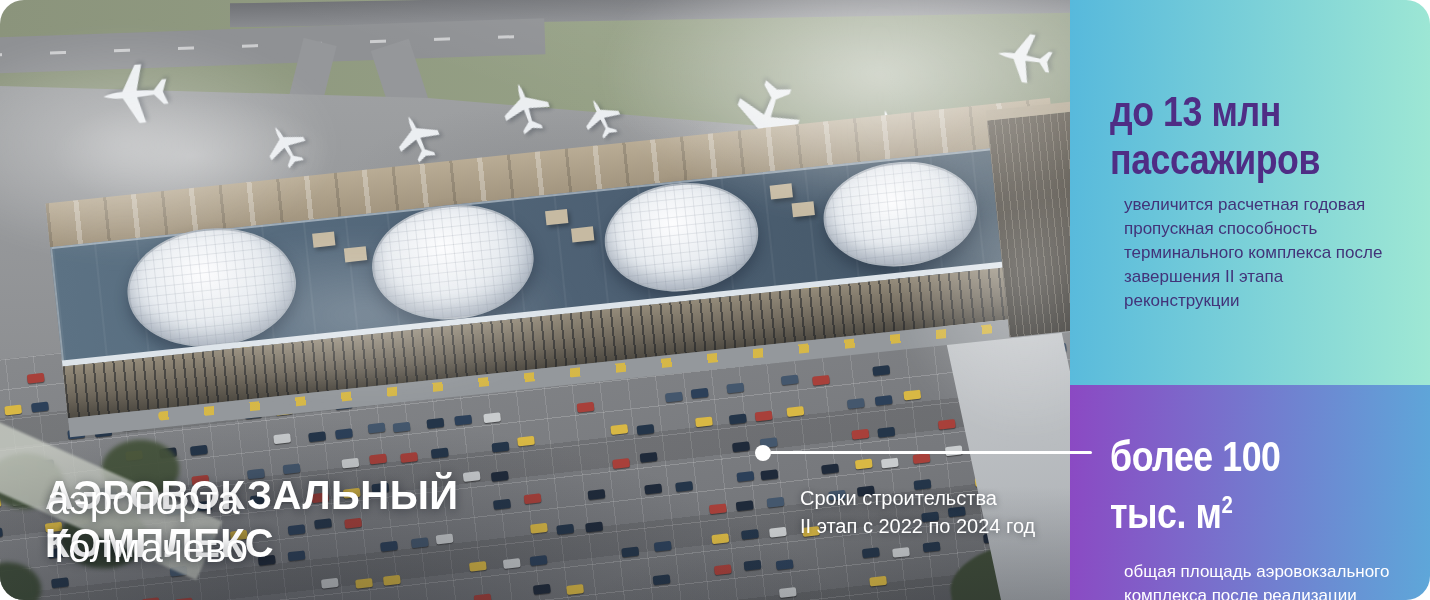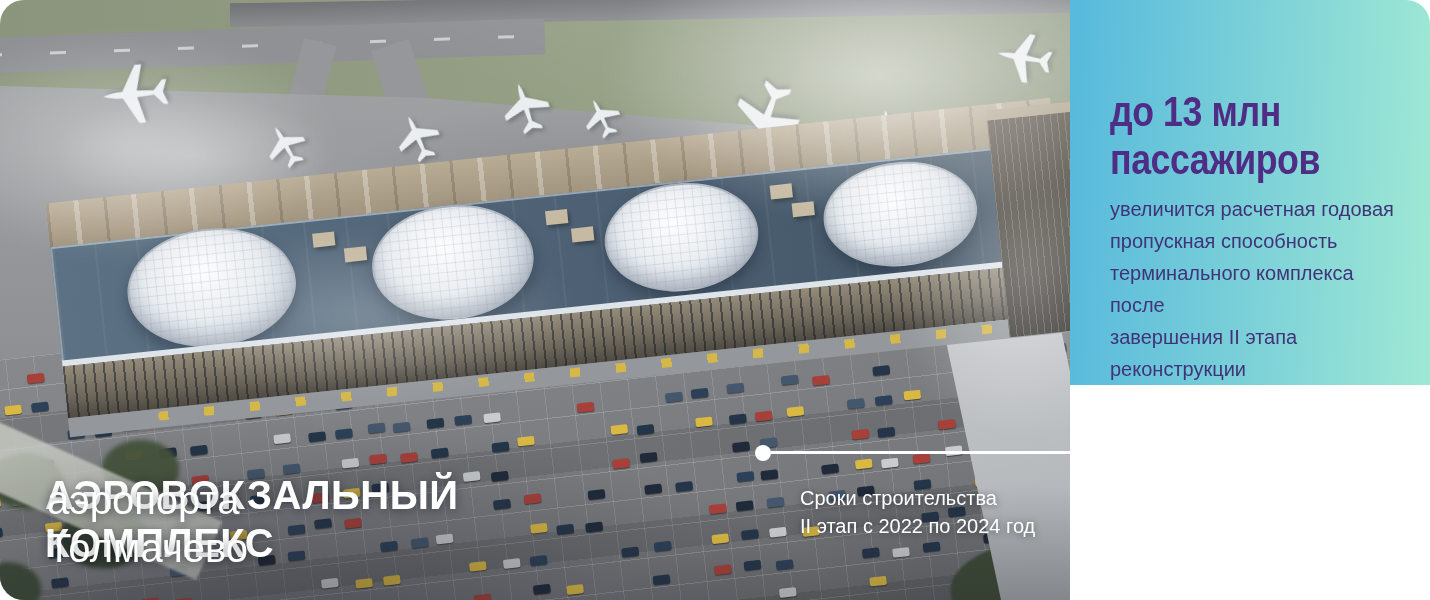--- a/index.html
+++ b/index.html
@@ -96,21 +96,21 @@
   .panel{position:absolute;left:1070px;width:360px;box-sizing:border-box;}
   .panel-top{top:0;height:385px;padding:88px 22px 0 40px;
        background:linear-gradient(92deg,#57b9dc 0%,#9fe8d4 100%);}
   .panel-bottom{top:385px;height:215px;padding:48px 22px 0 40px;
        background:linear-gradient(92deg,#8b49c3 0%,#5ea7d9 100%);}
   .stat-h{margin:0;font-size:42px;font-weight:bold;line-height:48px;letter-spacing:-.5px;
        transform:scaleX(.85);transform-origin:left top;}
   .panel-top .stat-h{color:#4f2d85;}
   .panel-bottom .stat-h{color:#fff;}
   .stat-h sup{font-size:24px;}
-  .stat-d{margin:0;font-size:20px;line-height:32px;}
+  .stat-d{margin:14px;font-size:17px;line-height:24px;}
   .panel-top .stat-d{color:#423379;margin-top:9px;}
   .panel-bottom .stat-d{color:#fff;margin-top:22px;}
   .pre{white-space:pre-line;}
 
   
   .callout-line{position:absolute;left:770px;top:451px;width:322px;height:3px;background:#fff;border-radius:2px;z-index:6;}
   .callout-dot{position:absolute;left:755px;top:445px;width:16px;height:16px;border-radius:50%;background:#fff;z-index:6;}
 </style>
 </head>
 <body>
@@ -399,16 +399,22 @@
   <div class="panel panel-top">
     <h2 class="stat-h pre">до 13 млн
 пассажиров</h2>
     <p class="stat-d pre">увеличится расчетная годовая
 пропускная способность
 терминального комплекса после
 завершения II этапа
 реконструкции</p>
   </div>
 
+  <div class="panel panel-bottom">
+    <h2 class="stat-h"><span>более 100 тыс. м</span><sup>2</sup></h2>
+    <p class="stat-d pre">общая площадь аэровокзального
+комплекса после реализации
+двух этапов</p>
+  </div>
 
   <div class="callout-line"></div>
   <div class="callout-dot"></div>
 </div>
 
 </body></html>

